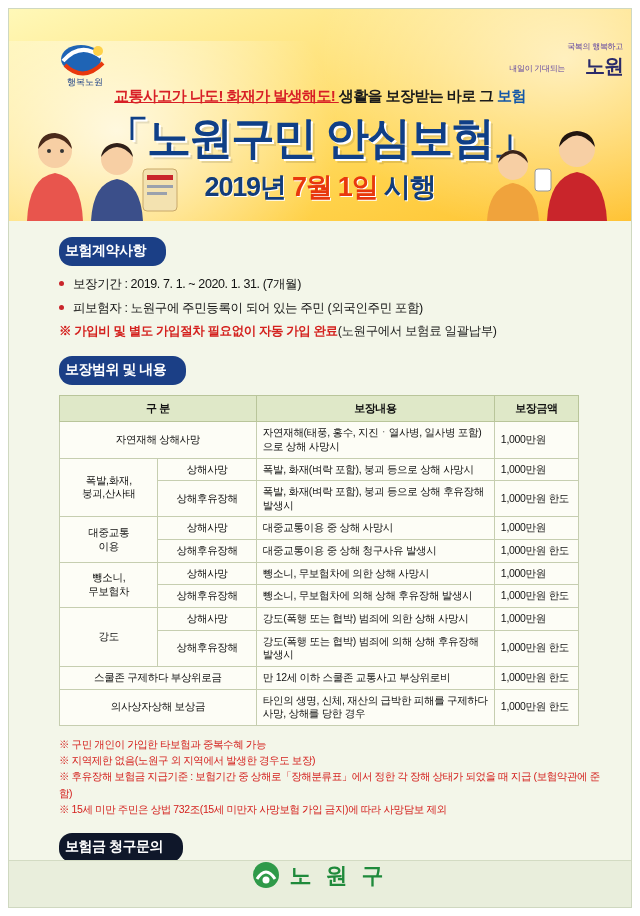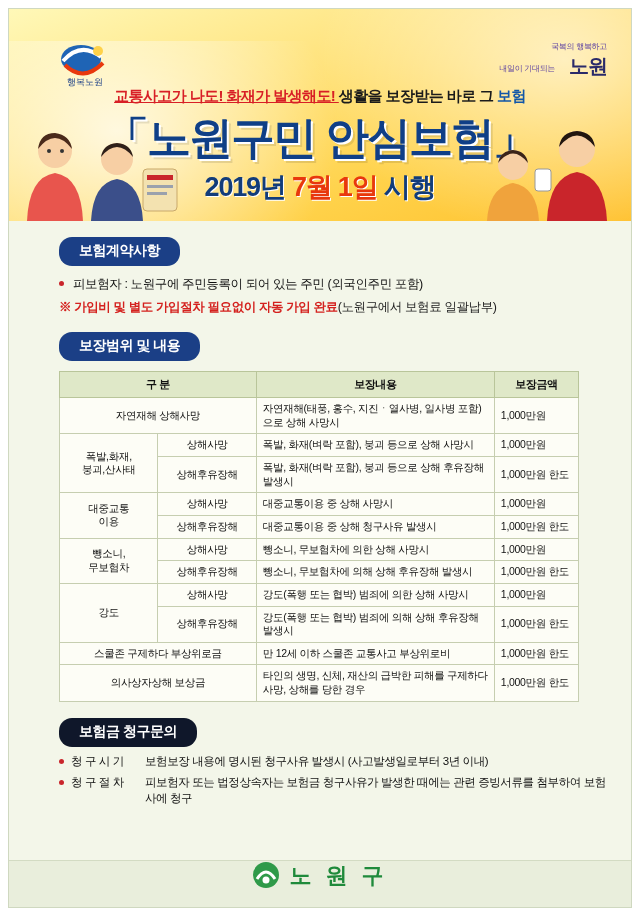--- a/index.html
+++ b/index.html
@@ -36,28 +36,28 @@
     background:radial-gradient(ellipse at 40% 30%, rgba(255,255,255,.75), rgba(255,255,255,0) 62%);
   }
   .hero-swoosh{
     position:absolute;right:-60px;top:-40px;width:420px;height:300px;
     background:radial-gradient(ellipse at 70% 30%, rgba(255,255,255,.6), rgba(255,255,255,0) 60%);
   }
   .logo-left{
     position:absolute;left:42px;top:30px;width:70px;height:52px;
   }
   .logo-right{
-    position:absolute;right:24px;top:26px;text-align:right;
+    position:absolute;right:8px;top:26px;text-align:right;
   }
   .logo-right .slogan{
     font-size:8px;color:#5a3fa0;line-height:1.25;letter-spacing:-.3px;
   }
   .logo-right .brand{
     font-size:20px;color:#2a2a6a;font-weight:bold;letter-spacing:-1px;
-    display:inline-block;margin-left:12px;vertical-align:middle;
+    display:inline-block;margin-left:18px;vertical-align:middle;
   }
   .hero-line1{
     position:absolute;left:0;right:0;top:78px;text-align:center;
     font-size:15px;font-weight:bold;color:#1b1b1b;letter-spacing:-.6px;
   }
   .hero-line1 .red{color:#d81f26;text-decoration:underline;}
   .hero-line1 .blue{color:#1257a8;}
   .hero-title{
     position:absolute;left:0;right:0;top:100px;text-align:center;
     font-size:44px;font-weight:bold;color:#0f3f87;letter-spacing:-2px;
@@ -76,21 +76,21 @@
   .p2{left:72px;bottom:0;width:110px;height:86px;}
   .p3{right:6px;bottom:0;width:96px;height:100px;}
   .p4{right:78px;bottom:0;width:86px;height:78px;}
 
   
   .sec-head{
     display:inline-block;
     background:#1b3f86;
     color:#fff;
     font-size:14px;font-weight:bold;
-    padding:5px 20px 6px 20px;
+    padding:5px 20px 6px 6px;
     border-radius:13px;
     letter-spacing:-.5px;
     margin-left:50px;
   }
   .sec-head.red{background:#0f172a;}
   .sec-wrap{margin-top:16px;}
   .sec-body{margin:9px 28px 0 50px;}
 
   .bullet-row{
     font-size:12.5px;color:#111;letter-spacing:-.4px;
@@ -215,20 +215,21 @@
         <circle cx="48" cy="28" r="18" fill="#f7cfa4"></circle>
         <path d="M30 26 Q48 3 66 26 Q64 11 48 10 Q32 11 30 26Z" fill="#22160f"></path>
         <path d="M18 100 Q20 56 48 51 Q76 56 78 100 Z" fill="#c9252b"></path>
         <rect x="6" y="48" width="16" height="22" rx="3" fill="#ffffff" stroke="#999"></rect>
       </svg>
     </div>
 
     <div class="sec-wrap">
       <div class="sec-head">보험계약사항</div>
       <div class="sec-body">
+        <div class="bullet-row">보장기간 : 2019. 7. 1. ~ 2020. 1. 31. (7개월)</div>
         <div class="bullet-row">피보험자 : 노원구에 주민등록이 되어 있는 주민 (외국인주민 포함)</div>
         <div class="note-red">
           <span>※ 가입비 및 별도 가입절차 필요없이 자동 가입 완료</span><span class="plain">(노원구에서 보험료 일괄납부)</span>
         </div>
       </div>
     </div>
 
     <div class="sec-wrap">
       <div class="sec-head">보장범위 및 내용</div>
 
@@ -301,20 +302,26 @@
             <td class="r">1,000만원 한도</td>
           </tr>
           <tr>
             <td class="lbl" colspan="2">의사상자상해 보상금</td>
             <td>타인의 생명, 신체, 재산의 급박한 피해를 구제하다 사망, 상해를 당한 경우</td>
             <td class="r">1,000만원 한도</td>
           </tr>
         </tbody>
       </table>
 
+      <div class="foot">
+        <div>※ 구민 개인이 가입한 타보험과 중복수혜 가능</div>
+        <div>※ 지역제한 없음(노원구 외 지역에서 발생한 경우도 보장)</div>
+        <div>※ 후유장해 보험금 지급기준 : 보험기간 중 상해로「장해분류표」에서 정한 각 장해 상태가 되었을 때 지급 (보험약관에 준함)</div>
+        <div>※ 15세 미만 주민은 상법 732조(15세 미만자 사망보험 가입 금지)에 따라 사망담보 제외</div>
+      </div>
     </div>
 
     <div class="sec-wrap">
       <div class="sec-head red">보험금 청구문의</div>
 
       <div class="claim">
         <div class="row">
           <span class="dot"></span>
           <span class="k">청 구 시 기</span>
           <span class="v">보험보장 내용에 명시된 청구사유 발생시 (사고발생일로부터 3년 이내)</span>

